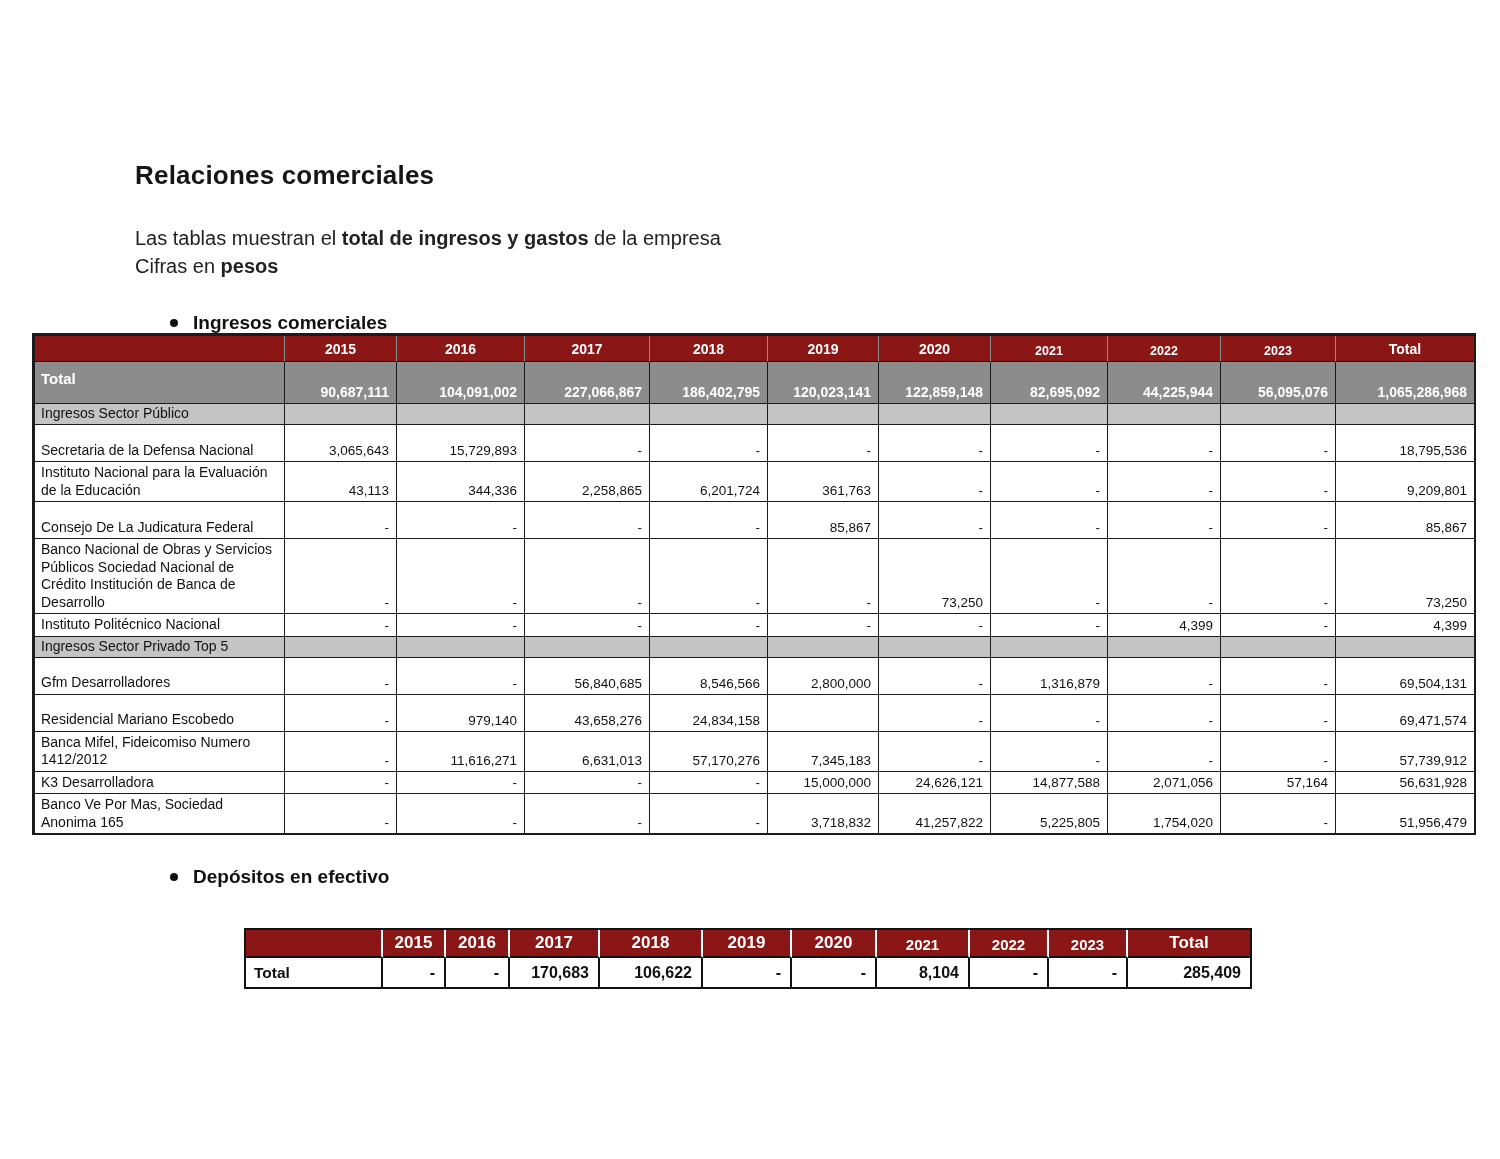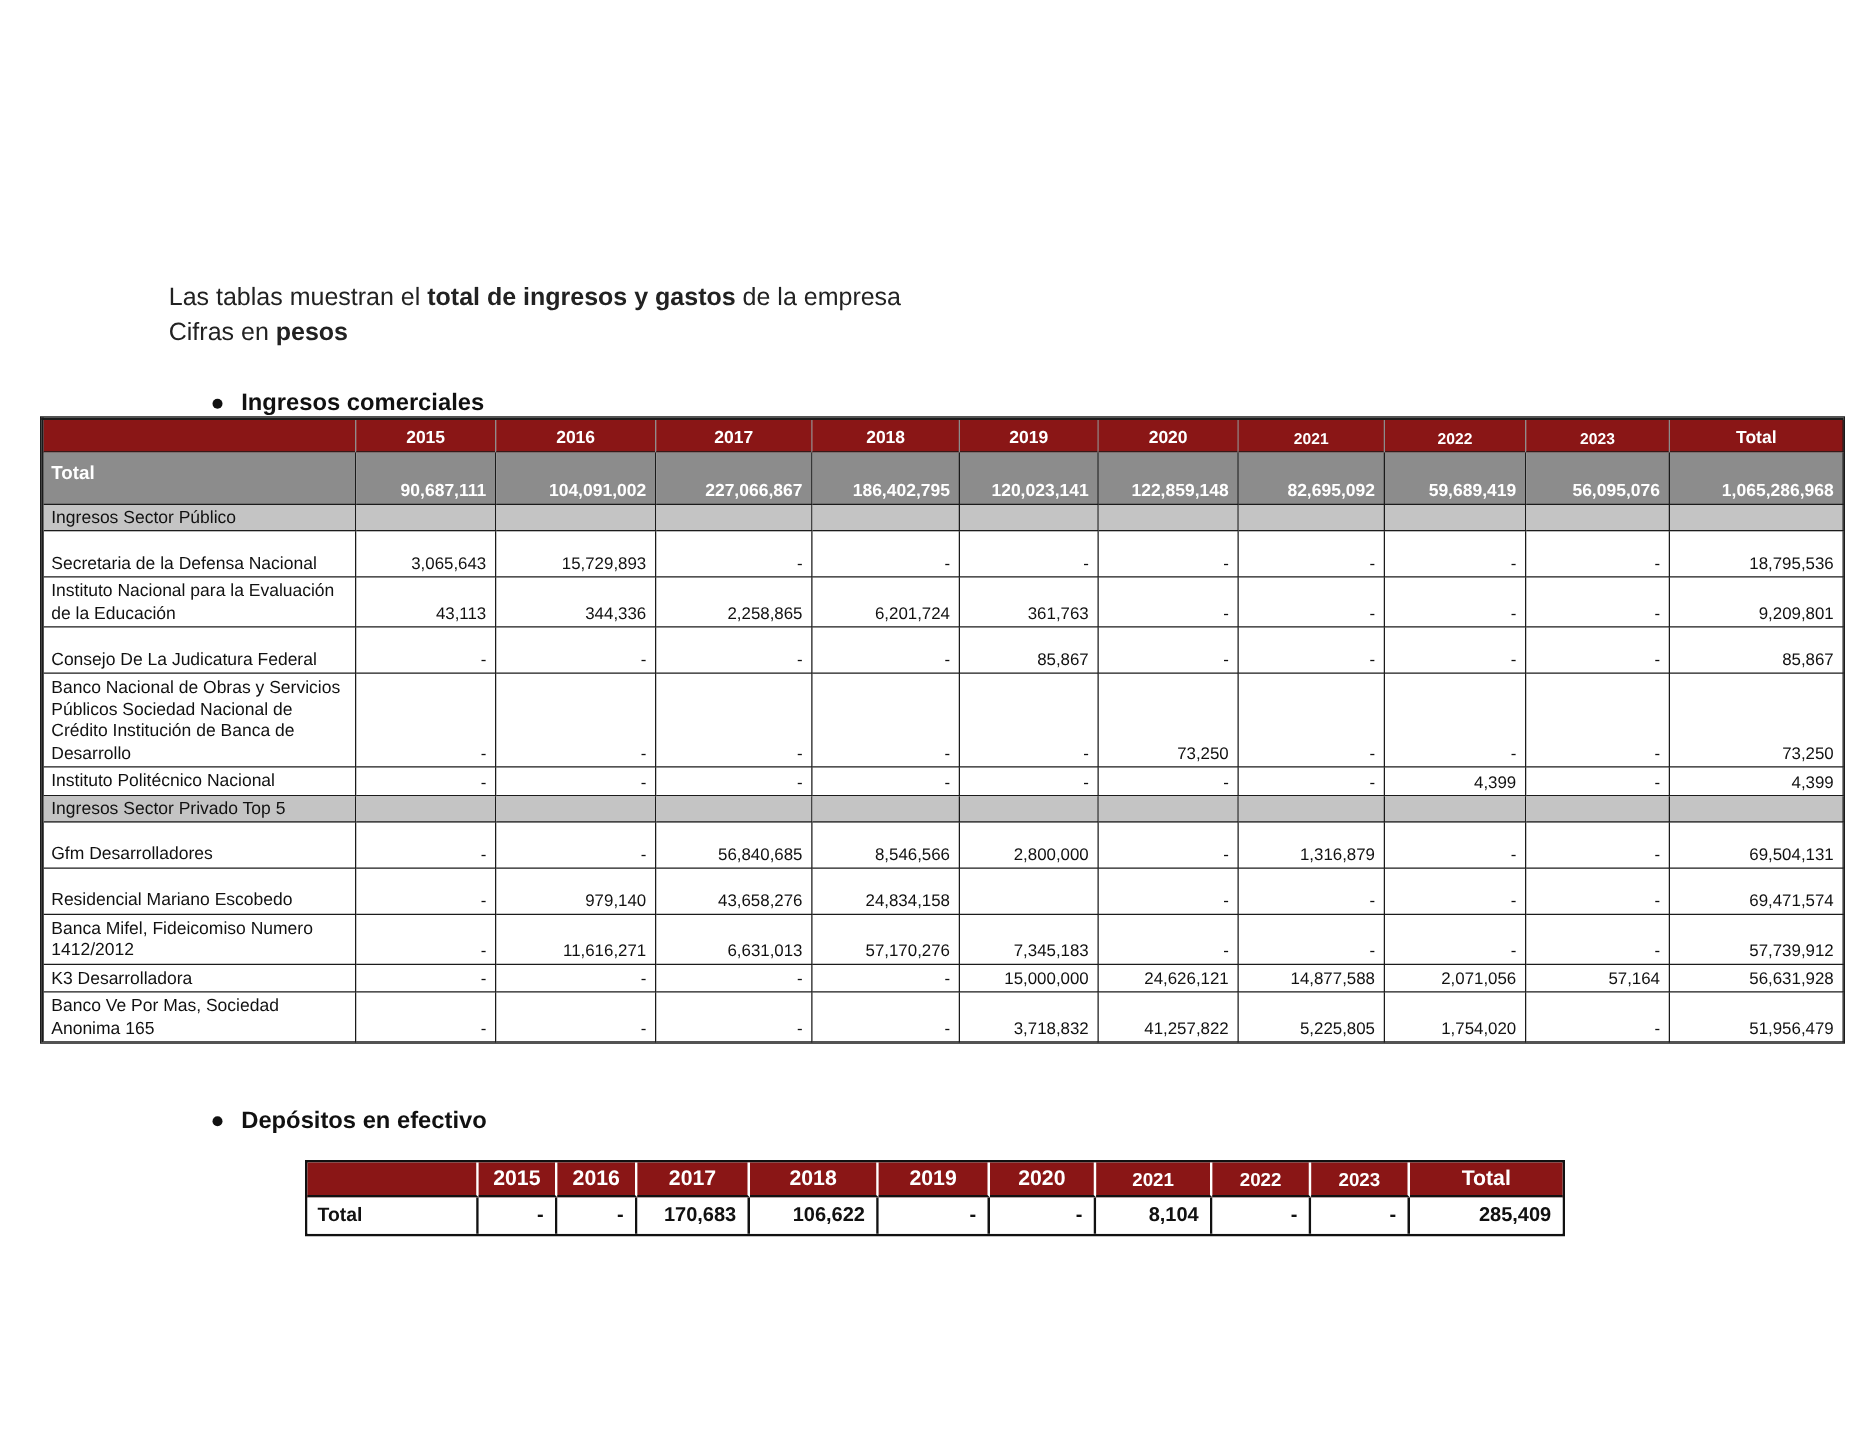--- a/index.html
+++ b/index.html
@@ -22,21 +22,21 @@
   .intro {
     position: absolute; left: 135px; top: 224px;
     font-size: 20px; line-height: 28px; color: #222222;
   }
   .bullet {
     position: absolute; display: flex; align-items: center; gap: 15px;
     font-size: 19px; font-weight: 700; color: #111111;
   }
   .bullet .dot { width: 8px; height: 8px; border-radius: 50%; background: #111111; flex: 0 0 auto; }
   .bullet-1 { left: 170px; top: 312px; }
-  .bullet-2 { left: 170px; top: 886px; }
+  .bullet-2 { left: 170px; top: 866px; }
 
   
   .t1 {
     position: absolute; left: 33px; top: 334px;
     width: 1440px; table-layout: fixed;
     border-collapse: separate; border-spacing: 0;
     border-top: 2px solid #1b1b1b; border-left: 2px solid #1b1b1b;
     outline: 1px solid #1b1b1b;
     font-size: 13.5px; color: #111111;
   }
@@ -89,20 +89,21 @@
   }
   .t2 tbody td:last-child { border-right: 0; }
   .t2 td.lbl { text-align: left; padding-left: 8px; font-size: 15.5px; }
   .t2 td.num { text-align: right; padding-right: 9px; }
 </style>
 </head>
 <body>
 
 <div class="page">
 
+  <h1 class="page-title">Relaciones comerciales</h1>
 
   <p class="intro"><span>Las tablas muestran el </span><b>total de ingresos y gastos</b><span> de la empresa</span><br><span>Cifras en </span><b>pesos</b></p>
 
   <div class="bullet bullet-1">
     <span class="dot"></span>
     <span>Ingresos comerciales</span>
   </div>
 
   <table class="t1">
     <colgroup>
@@ -136,21 +137,21 @@
     <tbody id="t1-body">
       <tr id="t1-total-row" class="total-row">
           <td class="lbl">Total</td>
           <td class="num">90,687,111</td>
           <td class="num">104,091,002</td>
           <td class="num">227,066,867</td>
           <td class="num">186,402,795</td>
           <td class="num">120,023,141</td>
           <td class="num">122,859,148</td>
           <td class="num">82,695,092</td>
-          <td class="num">59,689,419</td>
+          <td class="num">44,225,944</td>
           <td class="num">56,095,076</td>
           <td class="num">1,065,286,968</td>
         </tr>
     <tr class="section r-sec">
           <td class="lbl">Ingresos Sector Público</td>
           <td class="num"></td>
           <td class="num"></td>
           <td class="num"></td>
           <td class="num"></td>
           <td class="num"></td>

